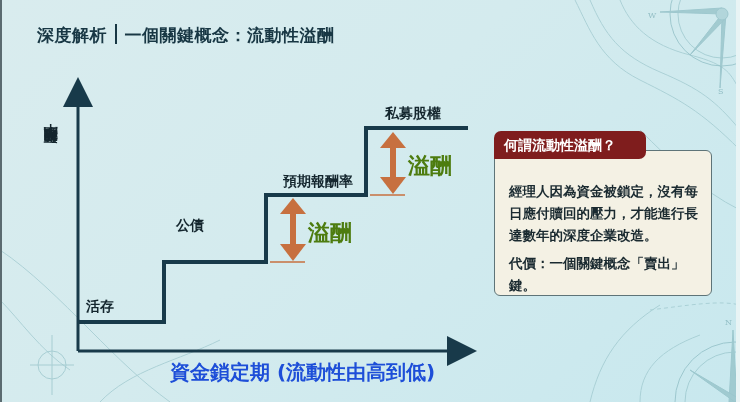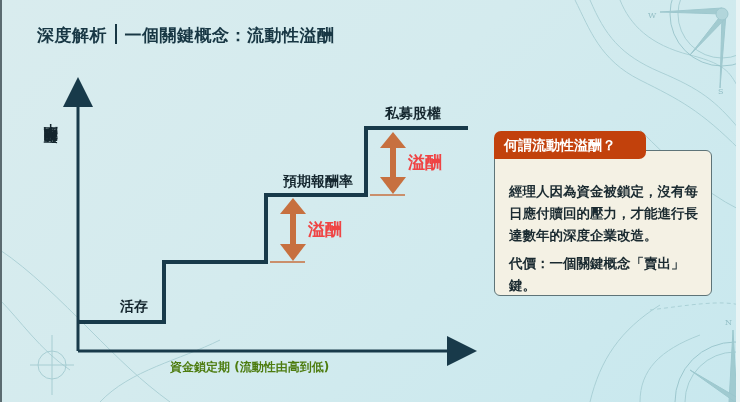--- a/index.html
+++ b/index.html
@@ -12,33 +12,33 @@
   .frame-left { position: absolute; left: 0; top: 0; width: 2px; height: 402px; background: #5b6b70; }
   .frame-right { position: absolute; right: 0; top: 0; width: 4px; height: 402px; background: #e8f4f5; }
   .bg-svg { position: absolute; left: 0; top: 0; width: 740px; height: 402px; }
   .title {
     position: absolute; left: 37px; top: 24px; font-size: 17px; font-weight: bold;
     color: #183744; letter-spacing: 0.5px; white-space: nowrap;
   }
   .title .sep { display: inline-block; width: 1.5px; height: 20px; background: #183744; vertical-align: -3px; margin: 0 8px 0 8px; }
   .chart-svg { position: absolute; left: 0; top: 0; width: 740px; height: 402px; }
   .lbl { position: absolute; font-size: 14px; font-weight: bold; color: #14262e; white-space: nowrap; text-align: left; line-height: 19px; }
-  .premium { position: absolute; font-size: 17px; font-weight: bold; color: #ef4444; white-space: nowrap; }
+  .premium { position: absolute; font-size: 22px; font-weight: bold; color: #4d7c0f; white-space: nowrap; }
   .ylabel {
     position: absolute; left: 41px; top: 150px; width: 20px; font-size: 14px; font-weight: bold;
     color: #14262e; writing-mode: vertical-rl; transform: rotate(180deg); letter-spacing: 1px;
   }
-  .xlabel { position: absolute; left: 170px; top: 359px; font-size: 12px; font-weight: bold; color: #4d7c0f; white-space: nowrap; }
+  .xlabel { position: absolute; left: 170px; top: 359px; font-size: 20px; font-weight: bold; color: #1d4ed8; white-space: nowrap; }
   .box {
     position: absolute; left: 494px; top: 150px; width: 218px; height: 146px;
     background: #f4f1e4; border: 1.5px solid #5e7478; border-radius: 6px; box-sizing: border-box;
   }
   .box-tab {
     position: absolute; left: 494px; top: 131px; height: 28px; width: 152px;
-    background: #c2410c; border-radius: 7px 7px 7px 0; color: #ffffff;
+    background: #7f1d1d; border-radius: 7px 7px 7px 0; color: #ffffff;
     font-size: 14px; font-weight: bold; line-height: 28px; padding-left: 10px; box-sizing: border-box;
     white-space: nowrap;
   }
   .box-body { position: absolute; left: 509px; top: 165px; width: 196px; font-size: 13.5px; font-weight: bold; color: #1a2a30; line-height: 22px; margin-top: 15px; }
   .box-body p { margin: 0 0 6px 0; }
 </style>
 </head>
 <body>
 
 <svg class="bg-svg" viewBox="0 0 740 402">
@@ -112,22 +112,23 @@
   <g fill="#c7703f">
     <rect x="390" y="142" width="6" height="38"></rect>
     <polygon points="380,148 393,132 406,148"></polygon>
     <polygon points="380,177 393,194 406,177"></polygon>
   </g>
 </svg>
 
 <div class="ylabel">預期報酬率</div>
 <div class="xlabel">資金鎖定期 (流動性由高到低)</div>
 
-<div class="lbl" style="left:120px; top:297px;">活存</div>
+<div class="lbl" style="left:86px; top:297px;">活存</div>
 <div class="lbl" style="left:176px; top:216px; width:86px;">
+  <div>公債</div>
 </div>
 <div class="lbl" style="left:283px; top:172px;">預期報酬率</div>
 <div class="lbl" style="left:385px; top:104px;">私募股權</div>
 
 <div class="premium" style="left:308px; top:218px;">溢酬</div>
 <div class="premium" style="left:408px; top:151px;">溢酬</div>
 
 <div class="box"></div>
 <div class="box-tab">何謂流動性溢酬？</div>
 <div class="box-body">

